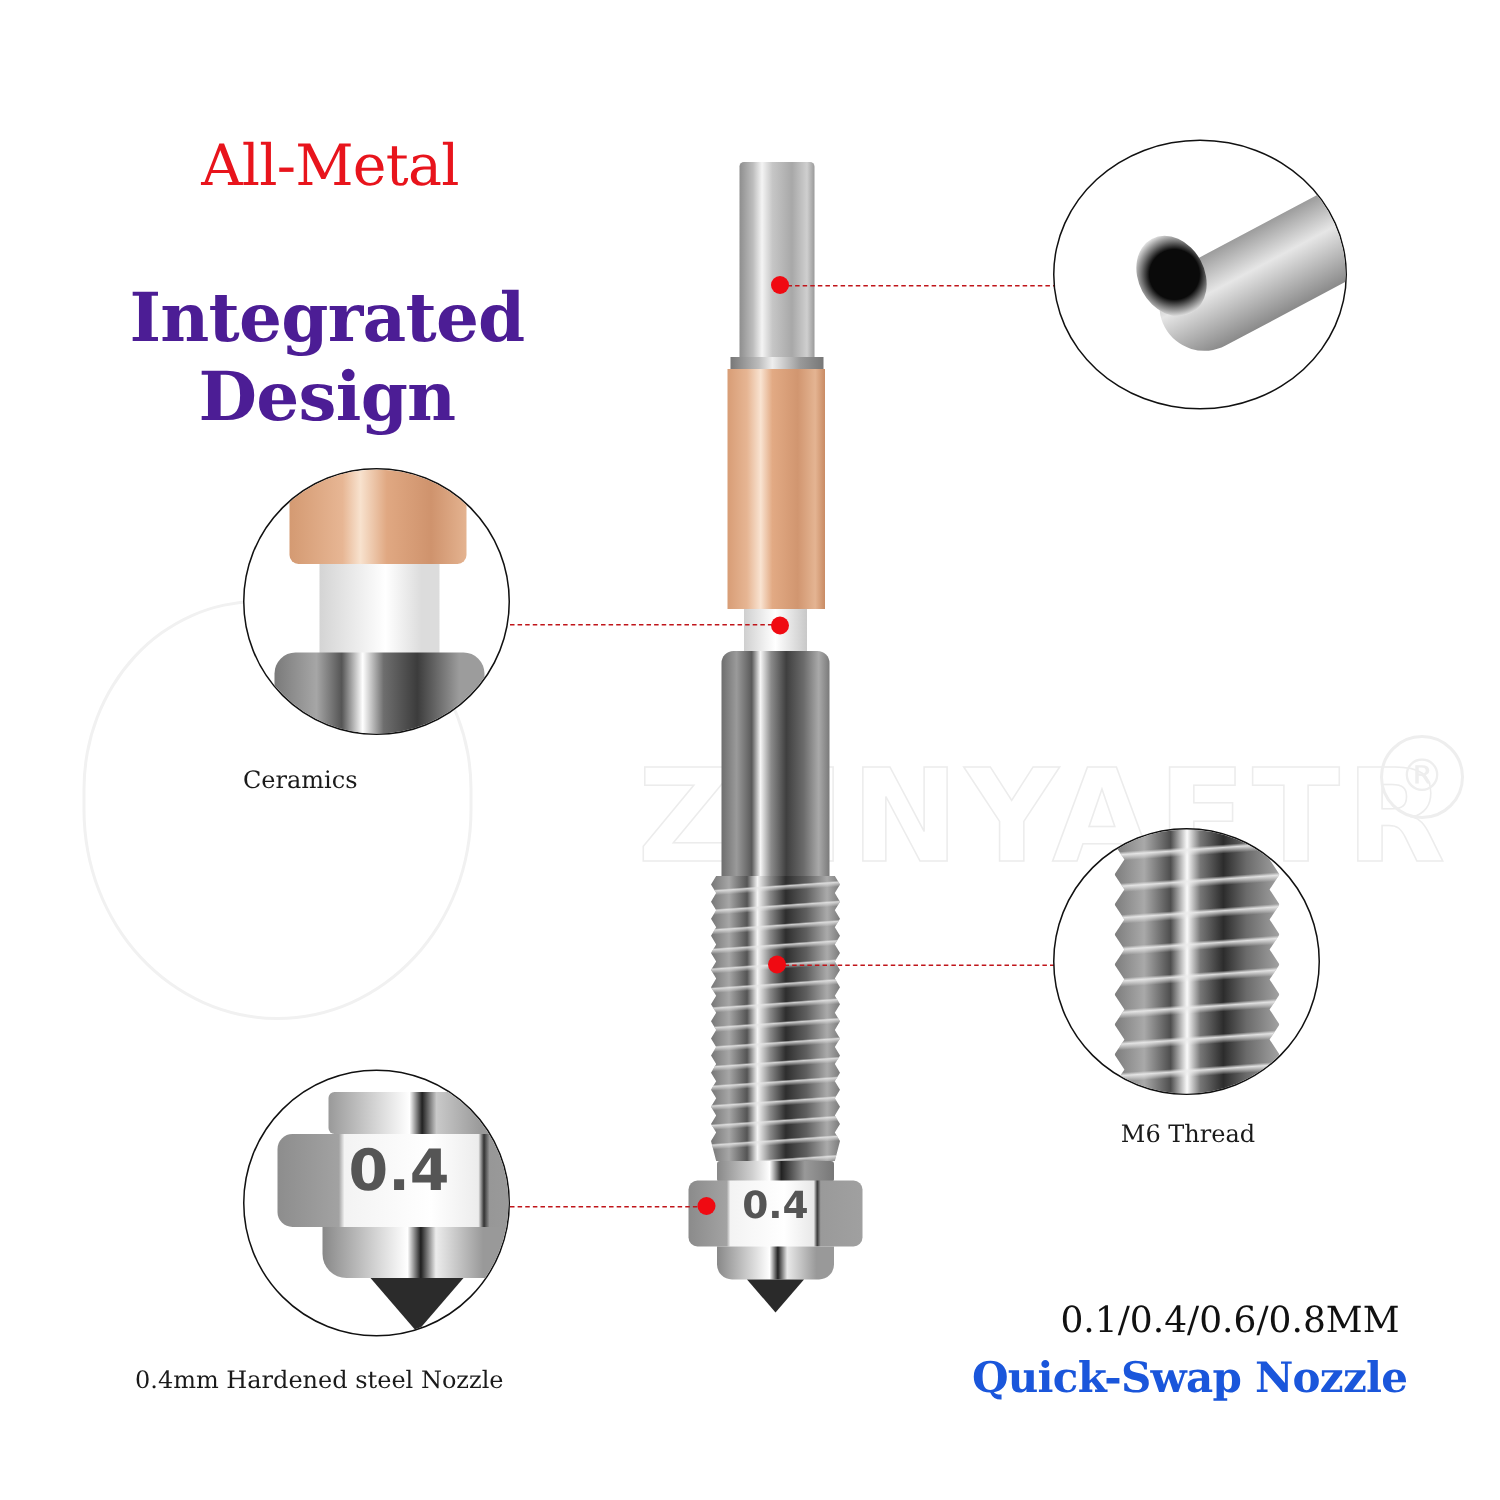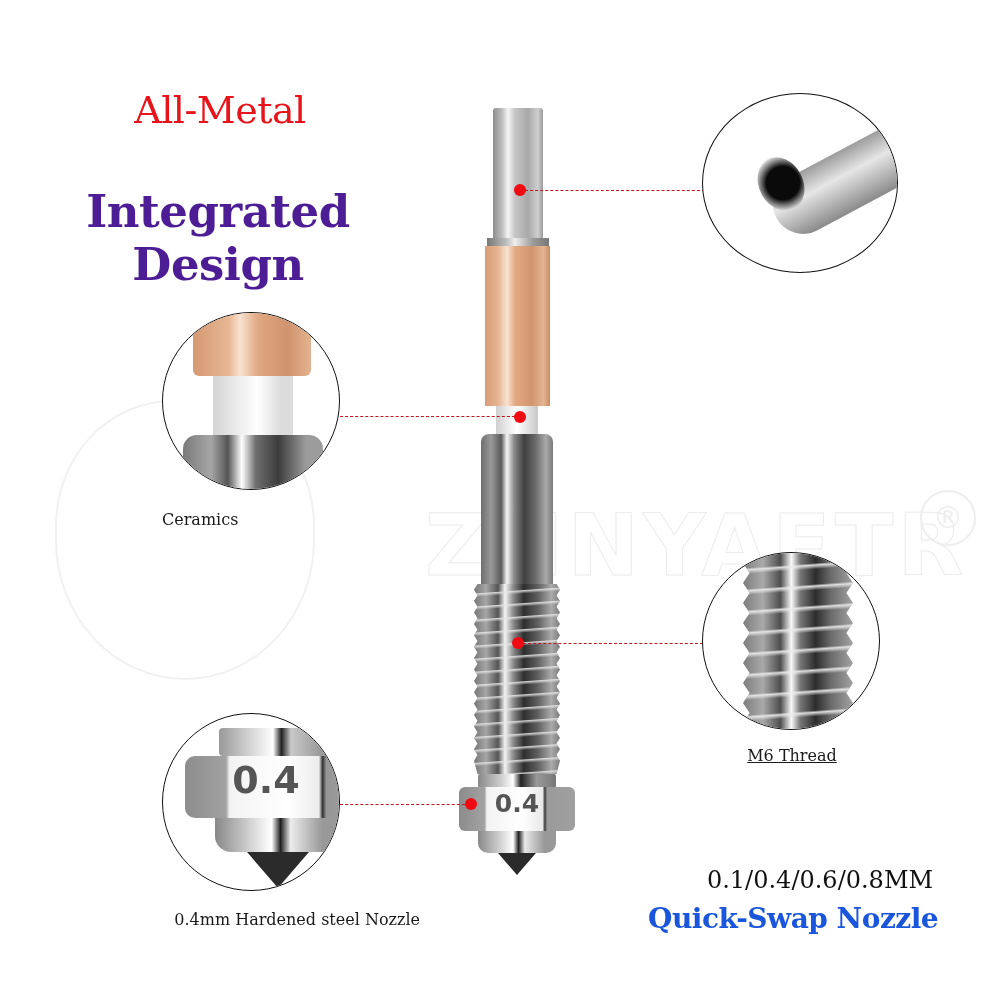--- a/index.html
+++ b/index.html
@@ -133,27 +133,27 @@
 </div>
 <div class="abs leader" style="left:340px; top:416px; width:180px;"></div>
 <div class="abs dot" style="left:514px; top:411px;"></div>
 <div class="abs caption" style="left:162px; width:178px; top:510px; text-align:left;">Ceramics</div>
 
 <div class="abs leader" style="left:518px; top:643px; width:185px;"></div>
 <div class="abs dot" style="left:512px; top:637px;"></div>
 <div class="abs circle" style="left:702px; top:552px; width:178px; height:178px;">
   <div class="c3-thread"></div>
 </div>
-<div class="abs caption" style="left:702px; width:180px; top:746px; text-align:center;text-decoration:underline;">M6 Thread</div>
+<div class="abs caption" style="left:702px; width:180px; top:746px; text-align:center;">M6 Thread</div>
 
 <div class="abs circle" style="left:162px; top:713px; width:178px; height:178px;">
   <div class="c4-neck"></div>
   <div class="c4-hex"></div>
   <div class="c4-label">0.4</div>
   <div class="c4-collar"></div>
   <div class="c4-tip"></div>
 </div>
 <div class="abs leader" style="left:340px; top:804px; width:130px;"></div>
 <div class="abs dot" style="left:465px; top:798px;"></div>
-<div class="abs caption" style="left:90px; width:330px; top:910px; text-align:right;">0.4mm Hardened steel Nozzle</div>
+<div class="abs caption" style="left:90px; width:330px; top:910px; text-align:left;">0.4mm Hardened steel Nozzle</div>
 
 <div class="abs sizes">0.1/0.4/0.6/0.8MM</div>
 <div class="abs swap">Quick-Swap Nozzle</div>
 
 </body></html>

